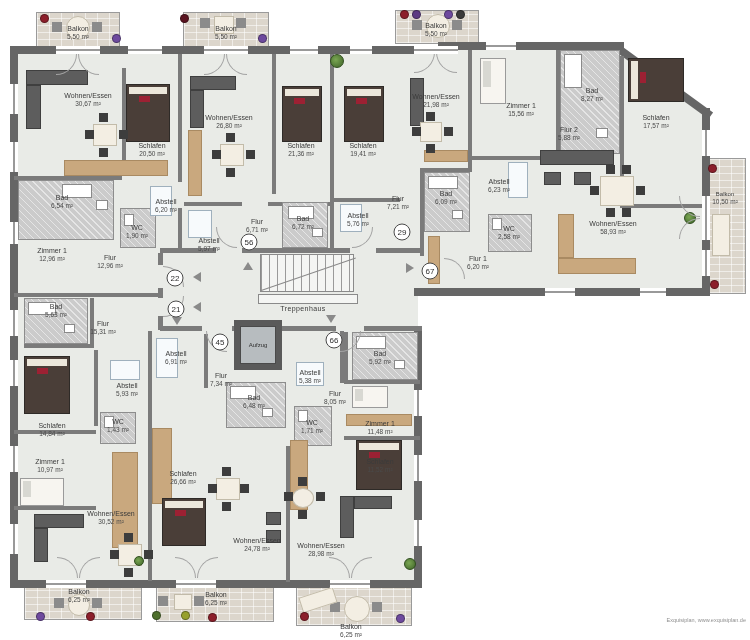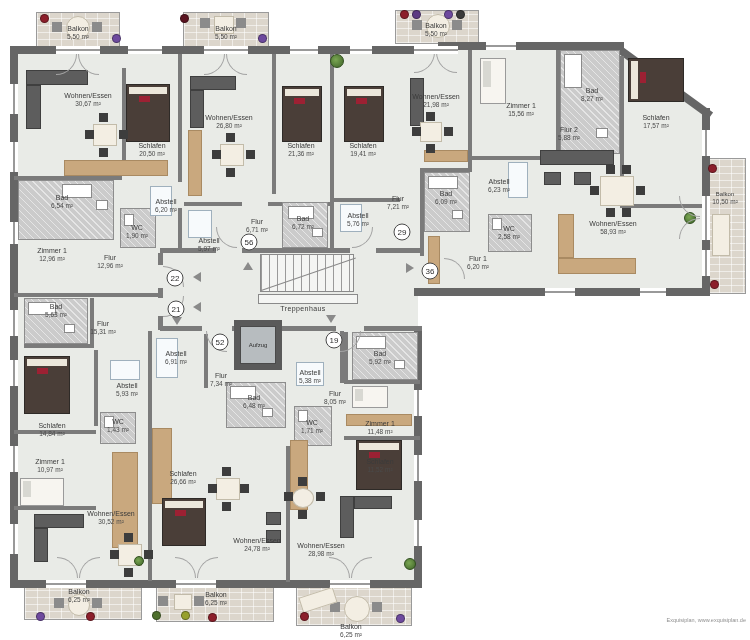--- a/index.html
+++ b/index.html
@@ -556,19 +556,19 @@
       <div>Treppenhaus</div>
     </div>
   <div class="roomlbl" style="left:258px;top:345px;font-size:6px;color:#2f2f2f">
       <div>Aufzug</div>
     </div>
 
   <div class="unit" style="left:175px;top:278px">22</div>
   <div class="unit" style="left:176px;top:309px">21</div>
   <div class="unit" style="left:249px;top:242px">56</div>
   <div class="unit" style="left:402px;top:232px">29</div>
-  <div class="unit" style="left:430px;top:271px">36</div>
-  <div class="unit" style="left:220px;top:342px">52</div>
-  <div class="unit" style="left:334px;top:340px">19</div>
+  <div class="unit" style="left:430px;top:271px">67</div>
+  <div class="unit" style="left:220px;top:342px">45</div>
+  <div class="unit" style="left:334px;top:340px">66</div>
 
   <div class="wm" style="left:640px;top:617px;width:106px;text-align:right">Exquisiplan, www.exquisiplan.de</div>
 
 </div>
 
 </body></html>

